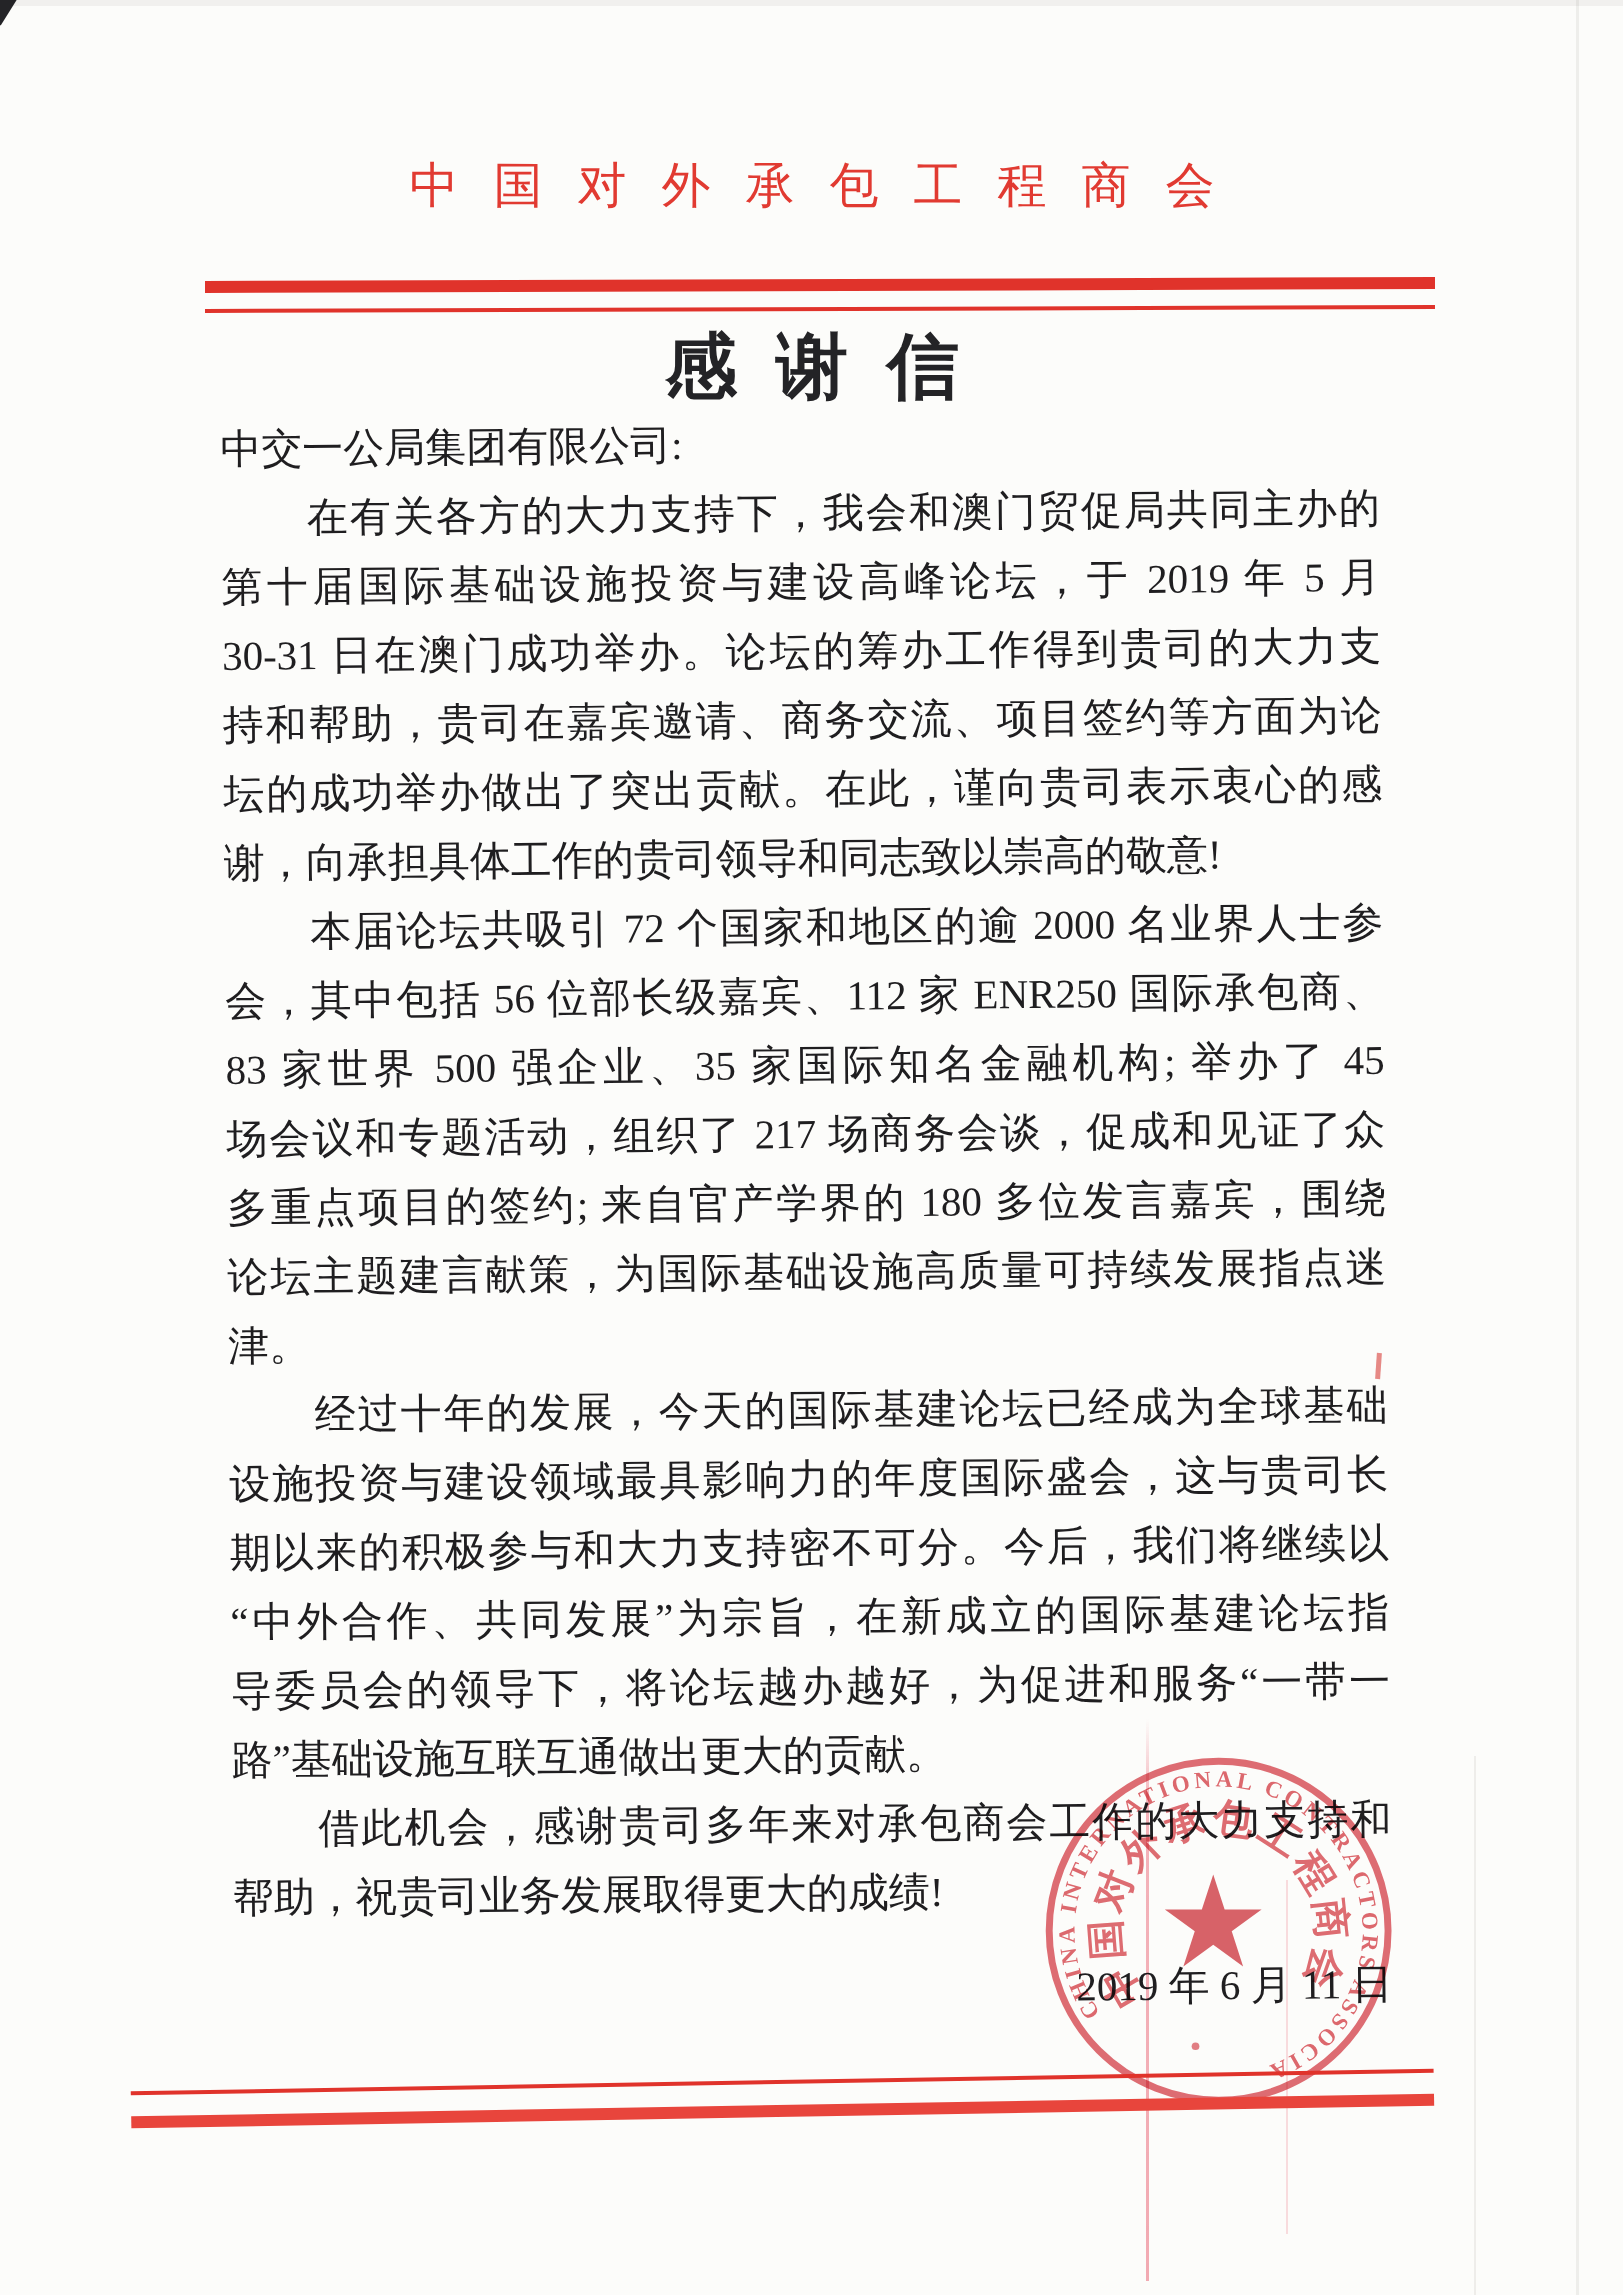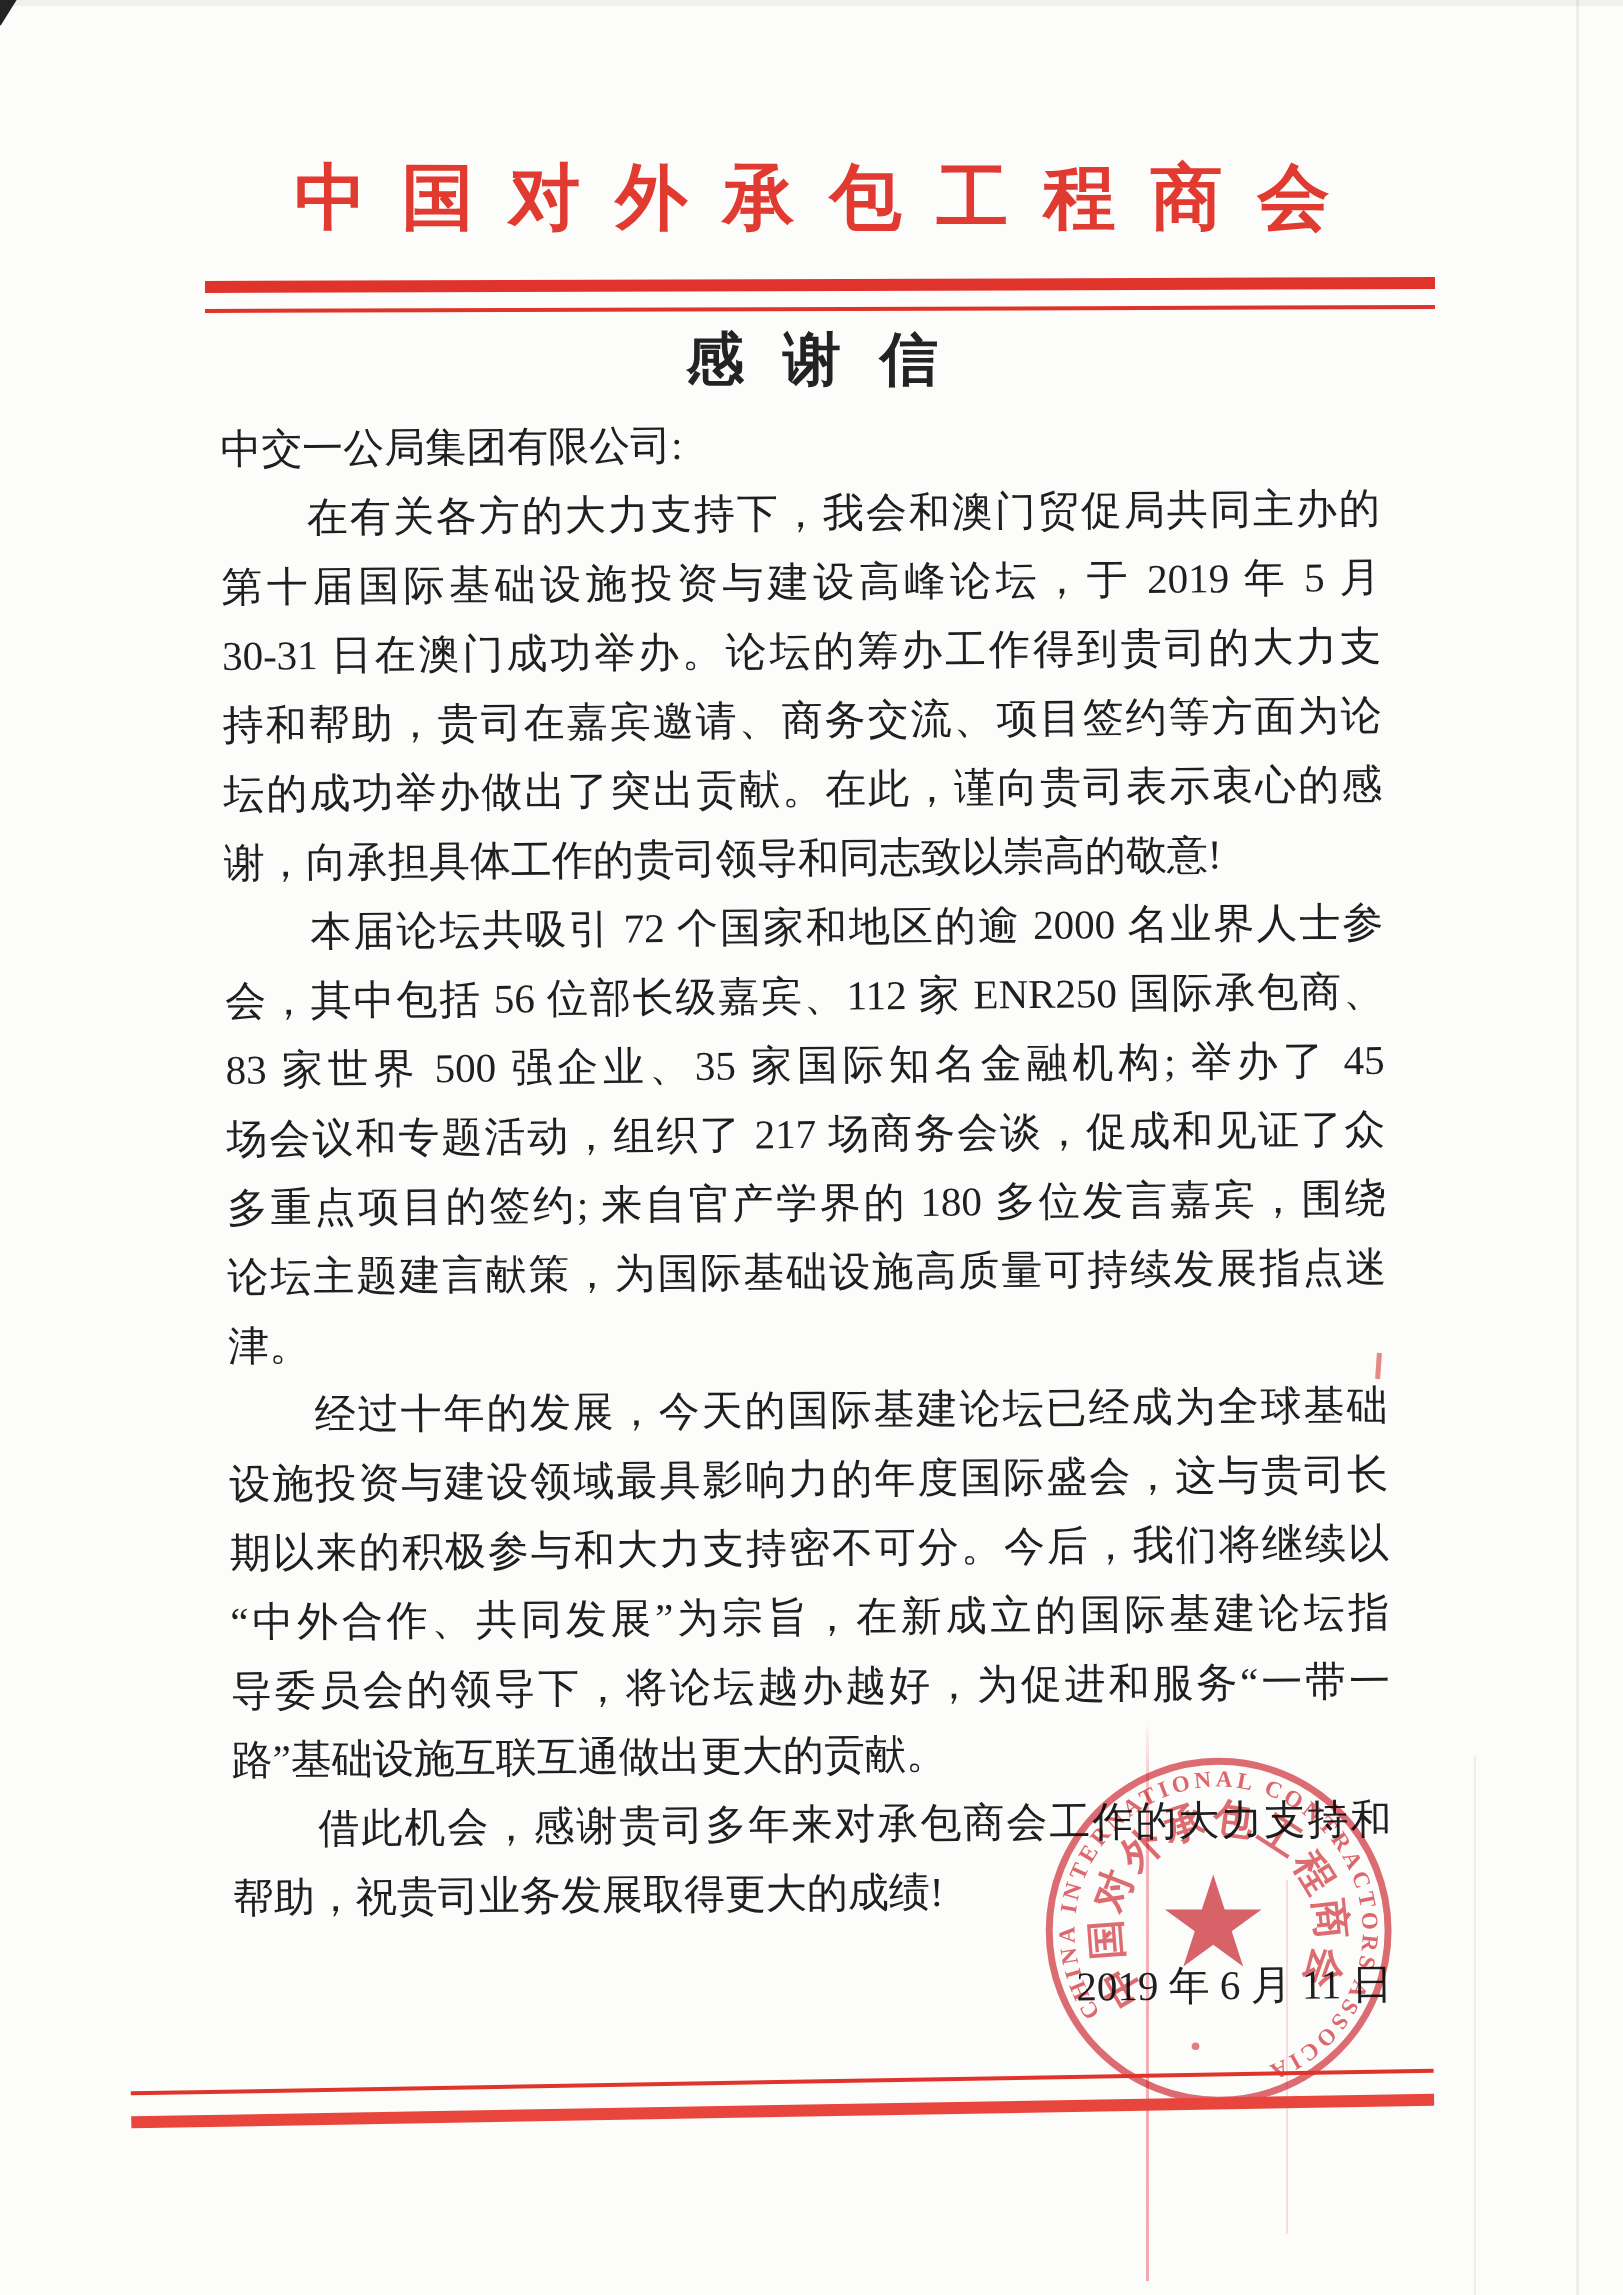--- a/index.html
+++ b/index.html
@@ -6,31 +6,31 @@
   body{
     width:1624px;height:2295px;position:relative;overflow:hidden;
     background:#fcfcfa;
     font-family:"Liberation Serif","DejaVu Serif",serif;
   }
   .top-shade{position:absolute;left:0;top:0;width:100%;height:6.2px;background:rgba(60,55,50,.06);}
   .corner-mark{position:absolute;left:-5.4px;top:-7px;width:15.4px;height:31px;background:#242427;transform:rotate(32deg);}
   
   .org-name-row{position:absolute;left:0;top:159px;width:100%;display:flex;justify-content:center;}
   .org-name{
-    font-size:72px;font-weight:700;line-height:1.1;
+    font-size:49px;font-weight:400;line-height:1.1;
     color:var(--header-red,#e13a31);
     letter-spacing:35px;margin-right:-35px;white-space:nowrap;
   }
   .rule{position:absolute;left:205px;width:1230px;background:var(--rule-red,#e0332b);transform:rotate(-0.18deg);}
   .rule-thick{top:279px;height:11.6px;}
   .rule-thin{top:307px;height:3.9px;}
   
   .title-row{position:absolute;left:0;top:330px;width:100%;display:flex;justify-content:center;}
   .letter-title{
-    font-size:58px;font-weight:700;line-height:1.05;color:#232326;
+    font-size:72px;font-weight:700;line-height:1.05;color:#232326;
     letter-spacing:39px;margin-right:-39px;white-space:nowrap;
   }
   
   .letter-block{
     position:absolute;left:227px;top:415px;width:1159px;
     font-size:41px;line-height:69px;color:var(--body-text,#1f1e20);
     transform:rotate(-0.5deg);transform-origin:0 50%;
   }
   .salutation{white-space:nowrap;}
   .bline{min-height:69px;}

